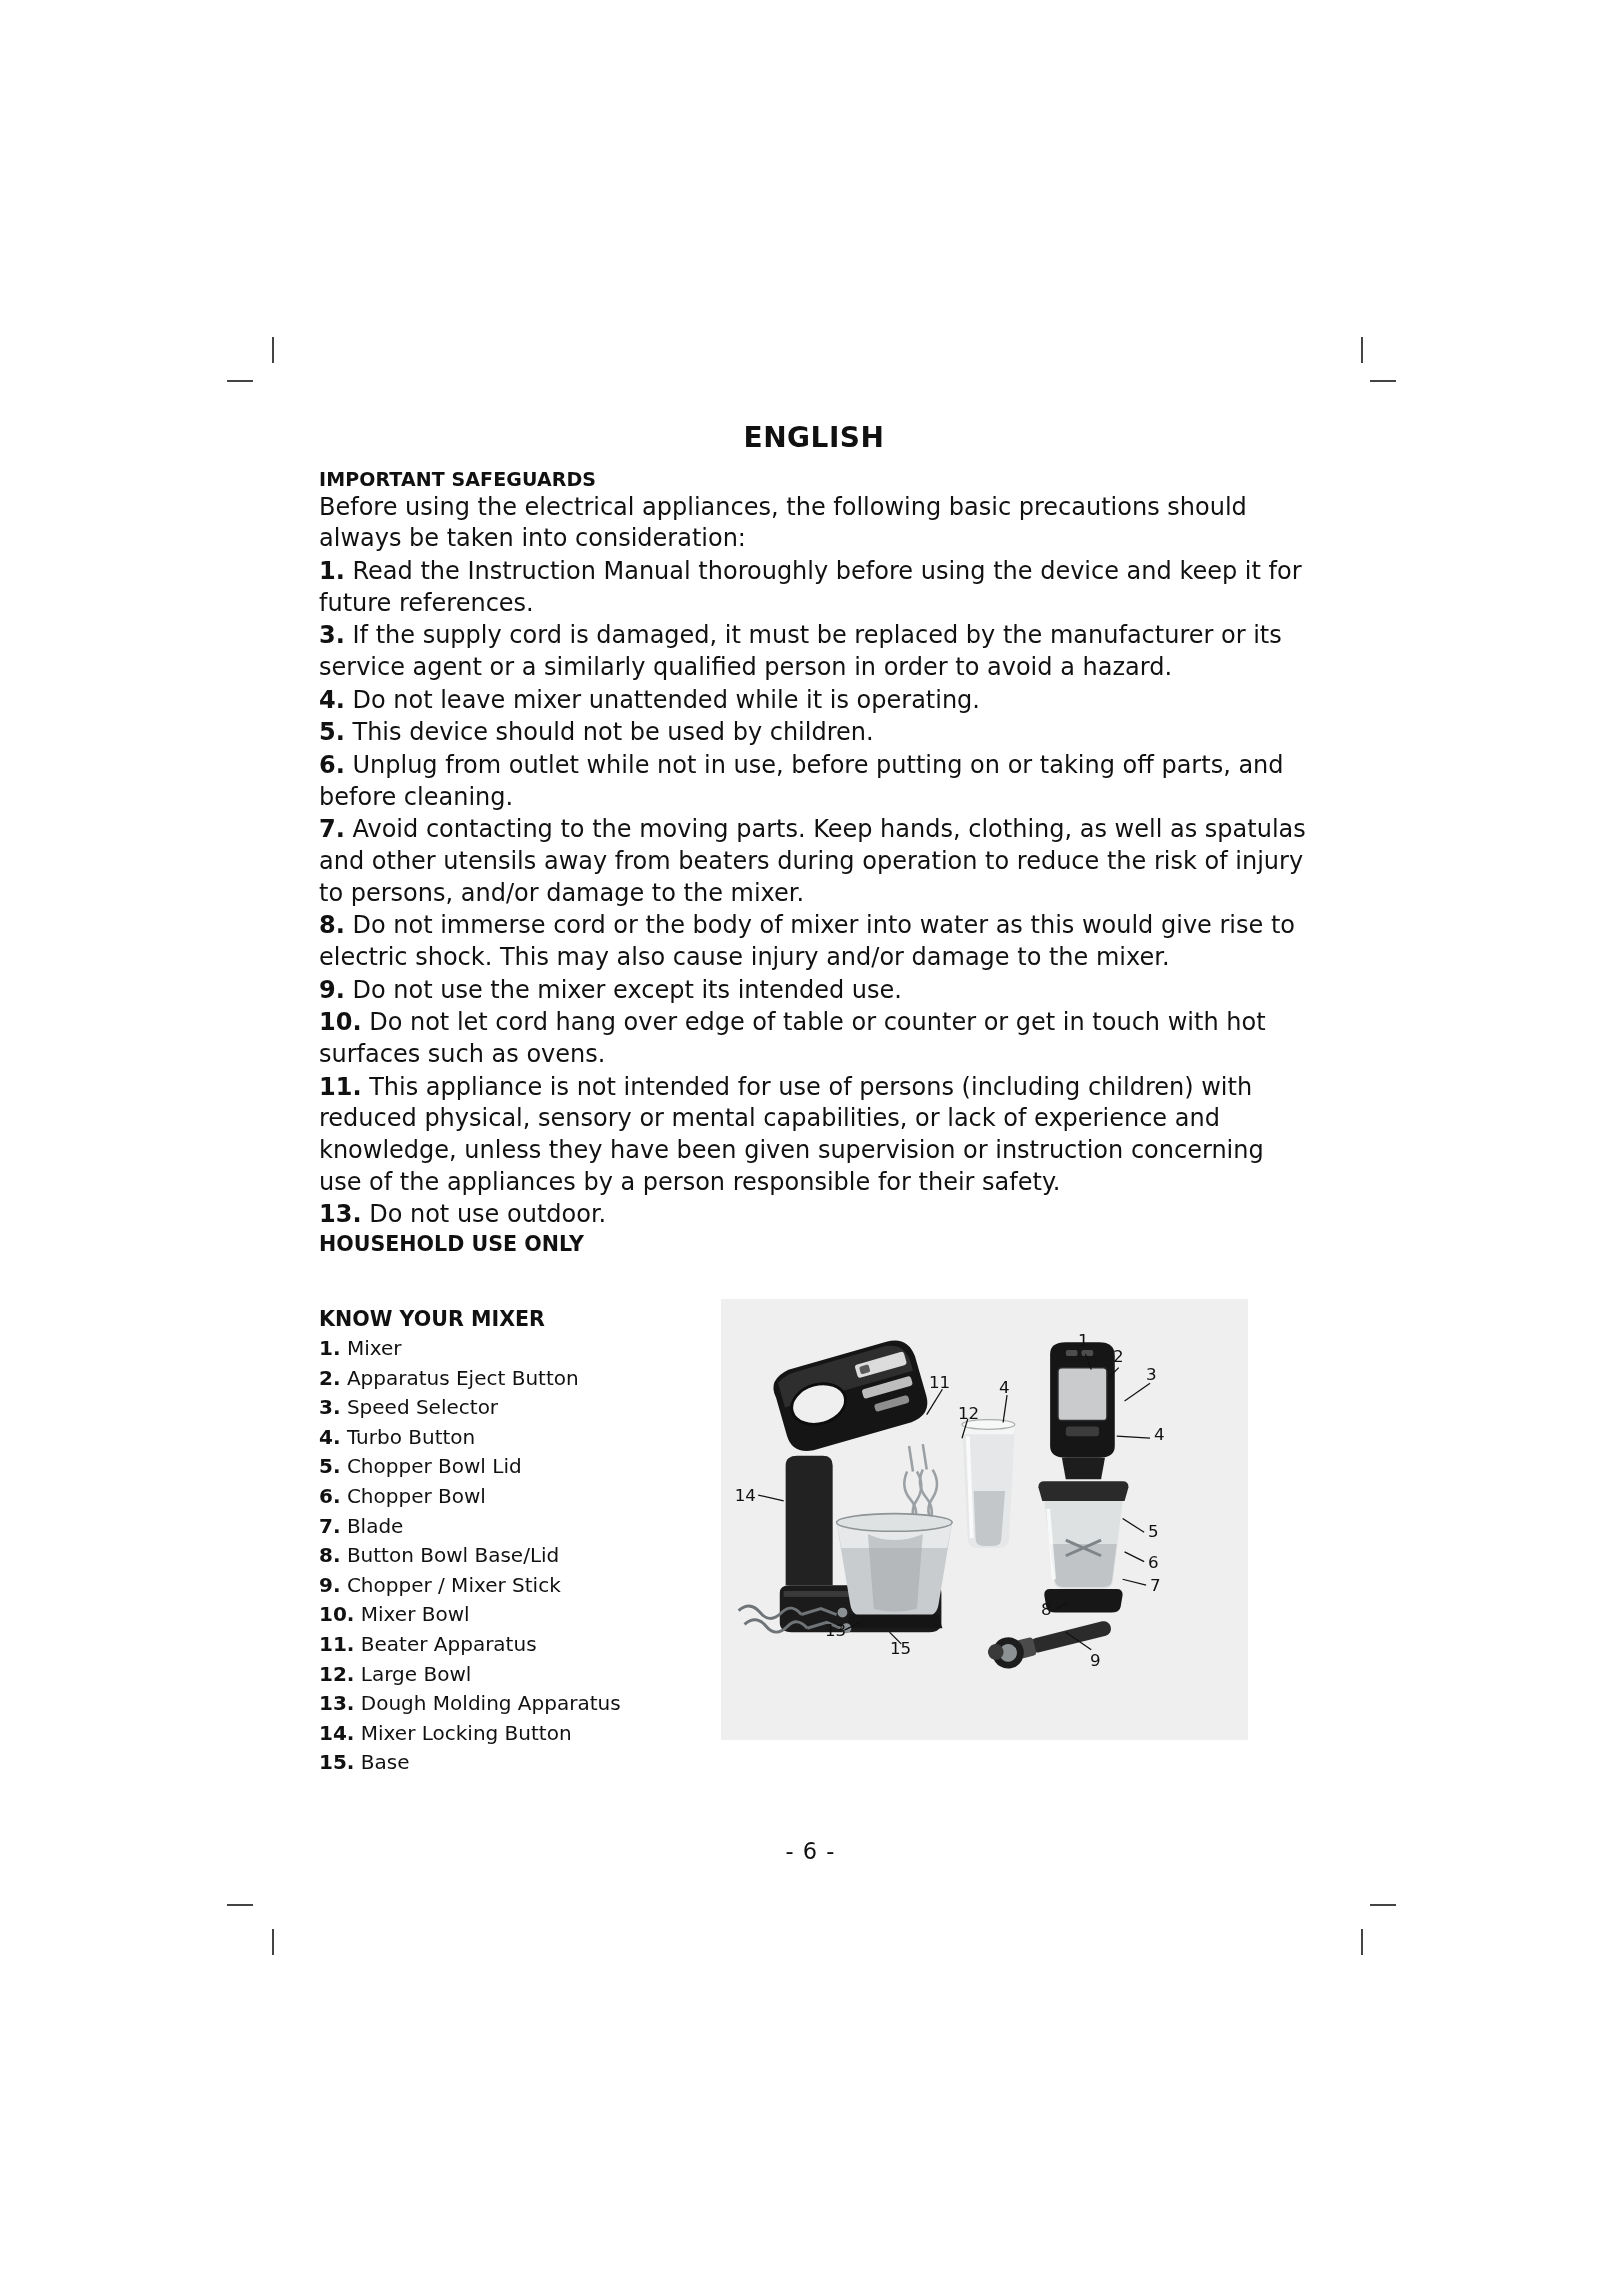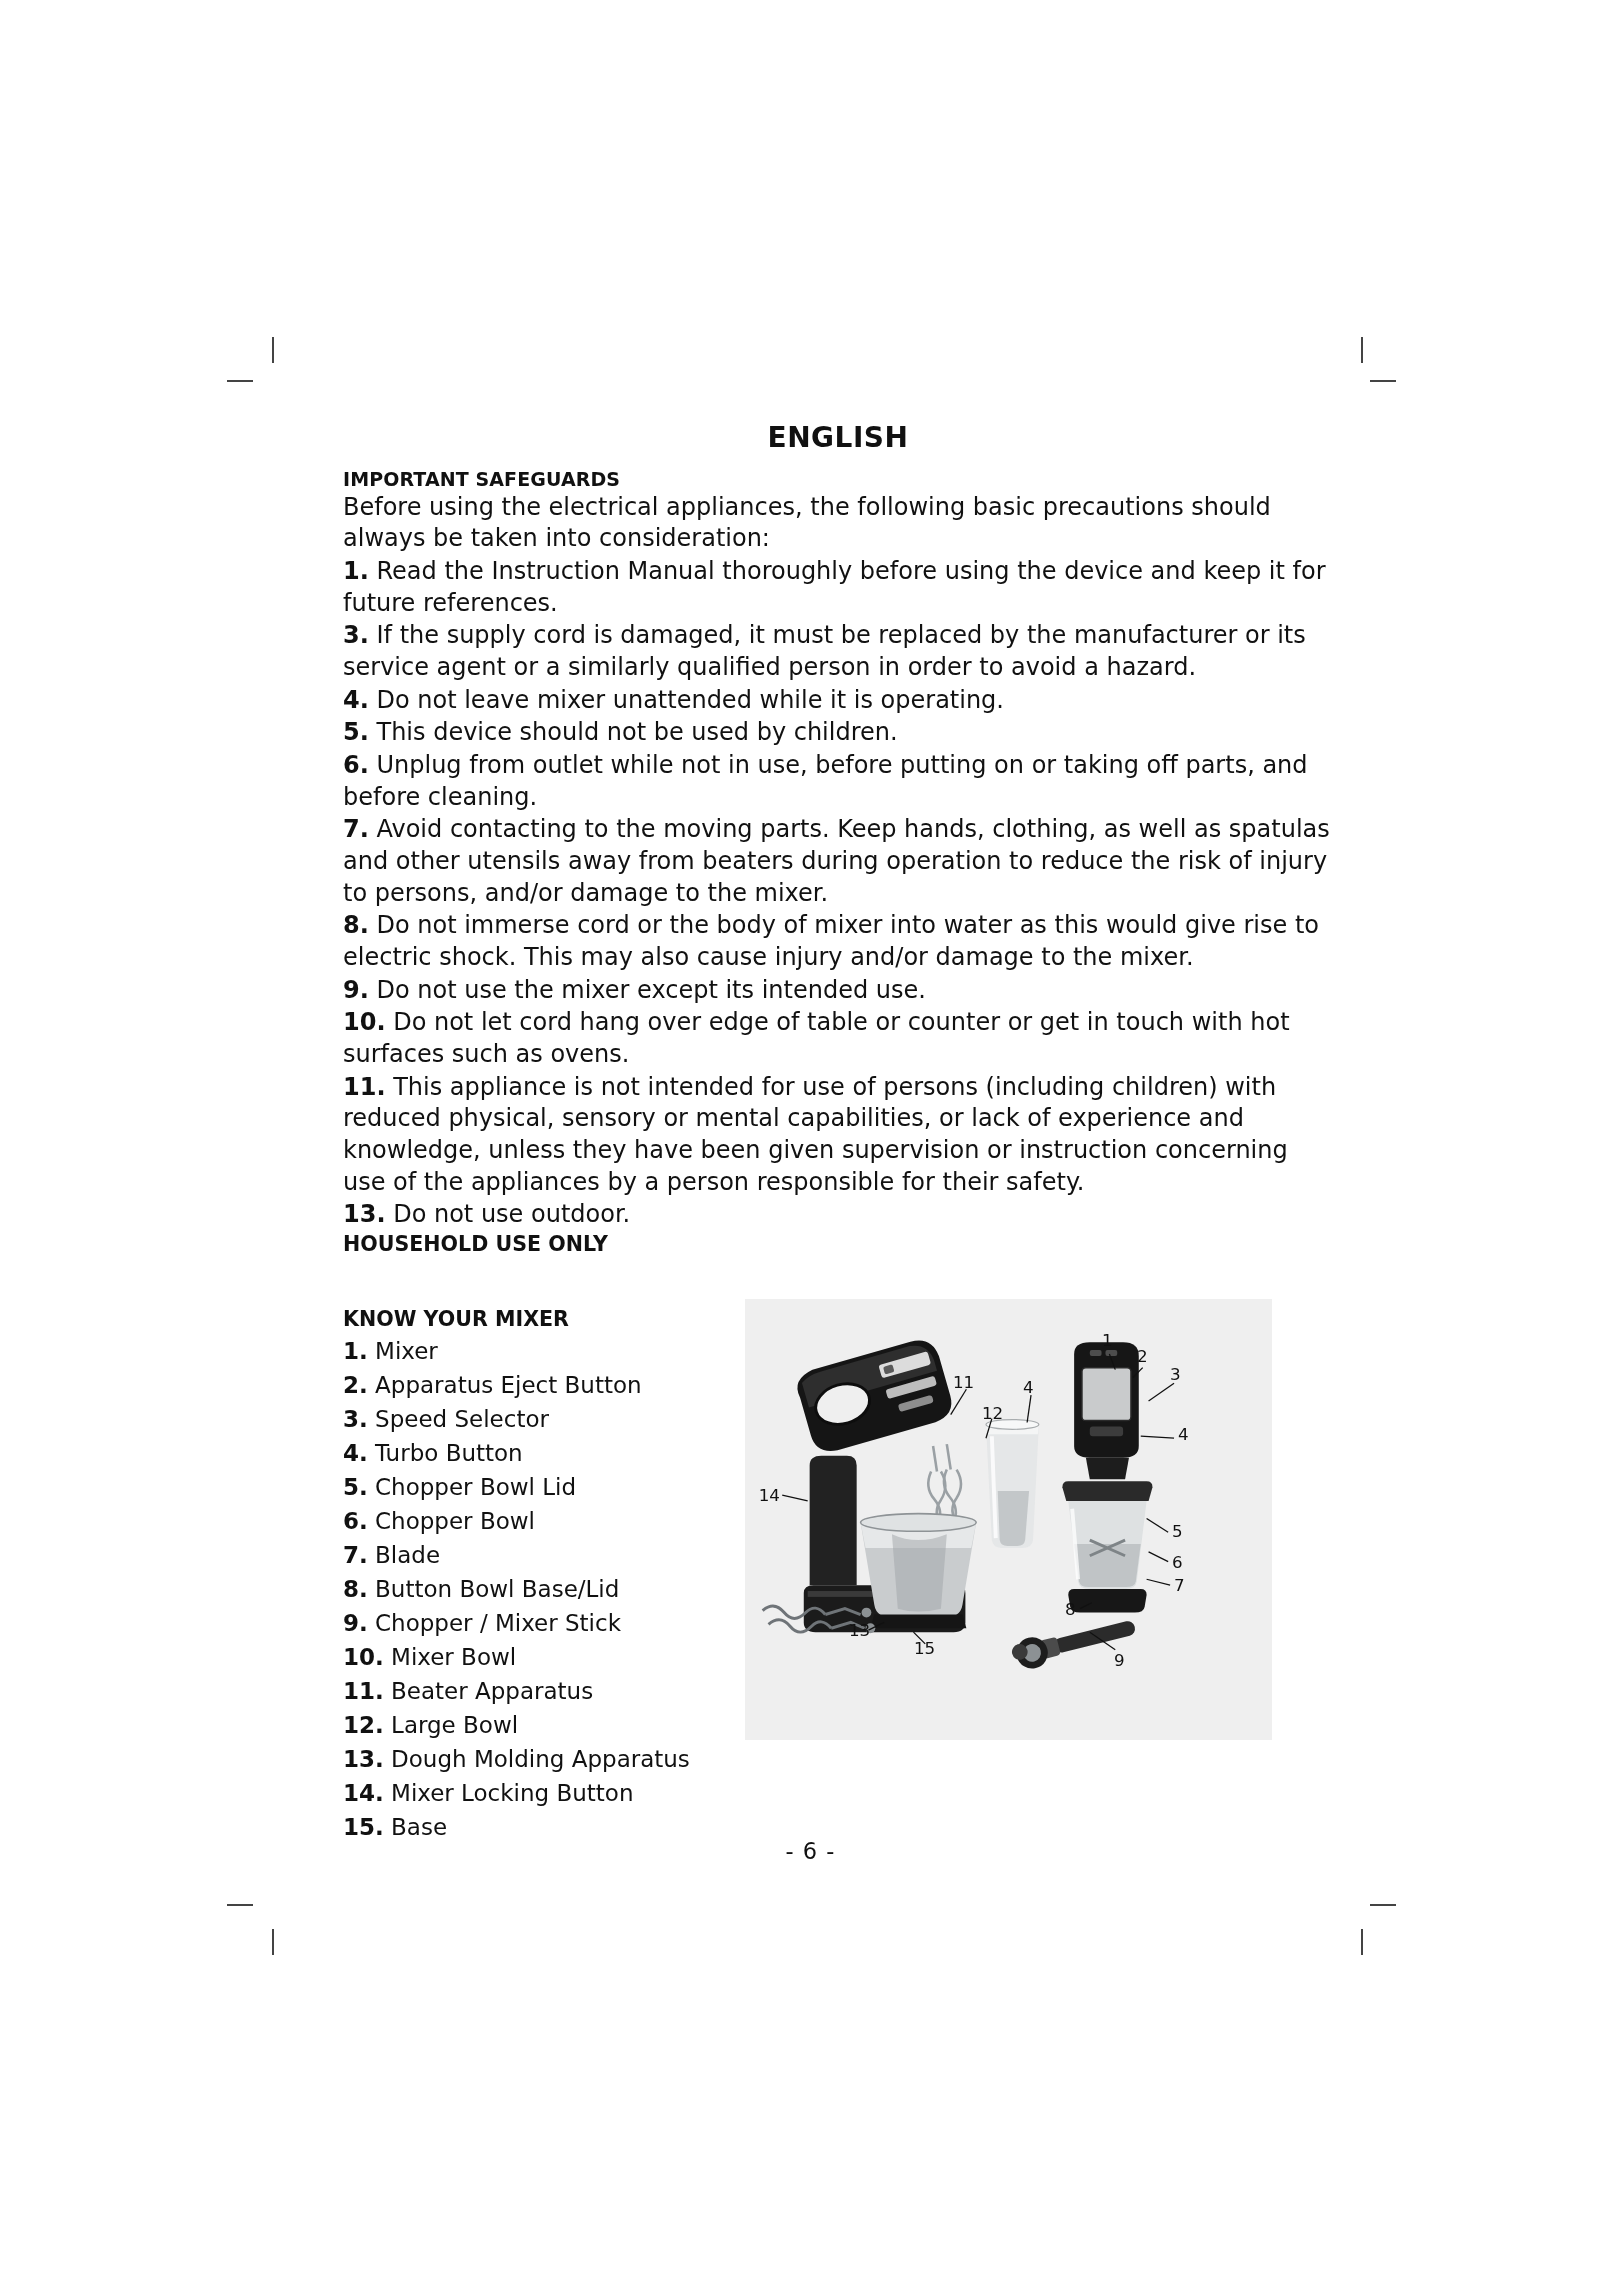--- a/index.html
+++ b/index.html
@@ -30,21 +30,20 @@
   }
   .mark-v { width: 2px; height: 25.5px; }
   .mark-h { width: 25.5px; height: 2px; }
 
   
   .content {
     position: absolute;
     left: 319px;
     top: 421px;
     width: 990px;
-    margin-left: 24px;
   }
 
   .doc-title {
     text-align: center;
     font-size: 28px;
     font-weight: bold;
     letter-spacing: 0.5px;
     margin: 0 0 13.7px 0;
     font-family: "DejaVu Sans", sans-serif;
   }
@@ -78,21 +77,21 @@
   }
   .kym-head {
     font-size: 20.6px;
     font-weight: bold;
     margin-bottom: 2.9px;
   }
   .kym-list {
     width: 412px;
   }
   .kym-item {
-    font-size: 23px;
+    font-size: 20px;
     line-height: 1.48;
     white-space: nowrap;
   }
   .kym-item b { font-weight: bold; }
 
   
   .figure {
     position: absolute;
     left: 402px;
     top: -7.8px;

